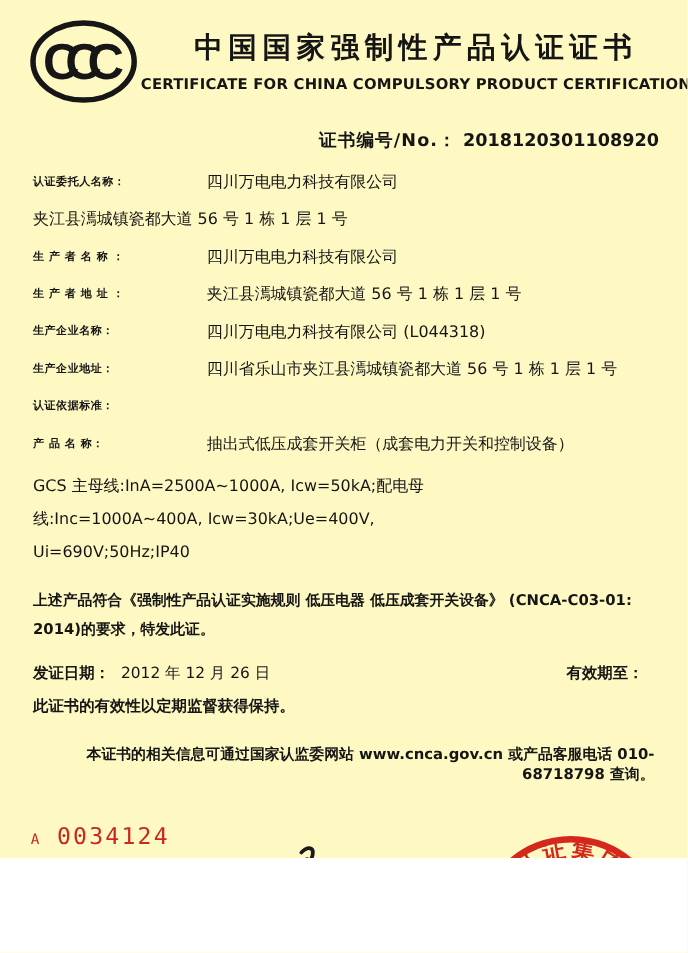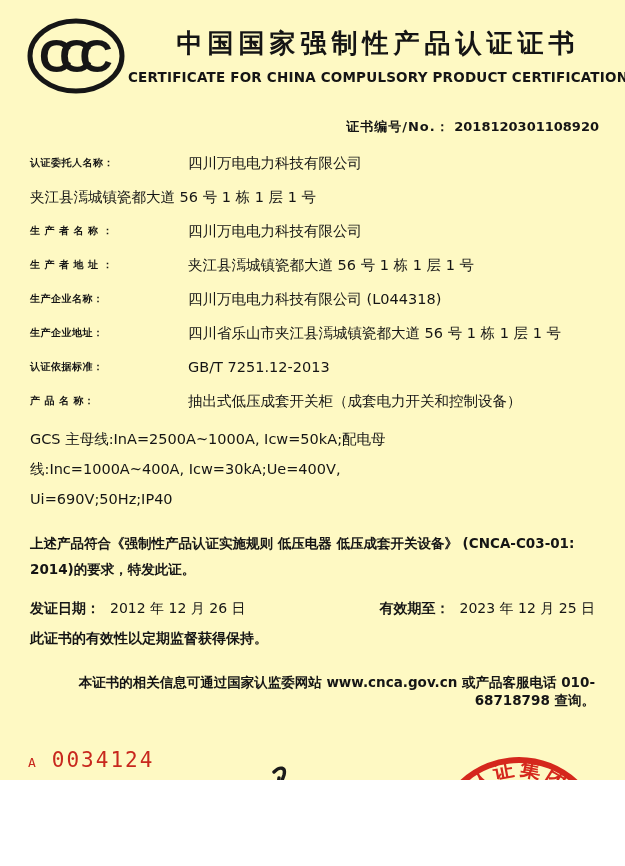--- a/index.html
+++ b/index.html
@@ -6,21 +6,21 @@
   html,body { background:#ffffff; }
   body { font-family:"DejaVu Sans","Liberation Sans",sans-serif; color:#151515; }
   .page { position:relative; width:625px; height:780px; background:#fef9c3; overflow:hidden; margin:0 auto; }
 
   
   .header { display:flex; align-items:flex-start; padding-top:14px; }
   .ccc-wrap { width:104px; margin-left:24px; flex-shrink:0; }
   .titles { flex:1; text-align:center; padding-right:14px; }
   .title { font-size:26px; font-weight:bold; letter-spacing:5px; margin-top:12px; white-space:nowrap; }
   .subtitle { font-size:13.5px; font-weight:bold; margin-top:8px; letter-spacing:0.2px; white-space:nowrap; }
-  .certno { text-align:right; padding-right:26px; margin-top:16px; font-size:13px; font-weight:bold; }
+  .certno { text-align:right; padding-right:26px; margin-top:16px; font-size:16px; font-weight:bold; }
   .certno .lab { letter-spacing:1px; }
 
   
   .fields { margin:16px 0 0 30px; }
   .frow { display:flex; margin-bottom:12px; }
   .flabel { width:158px; flex-shrink:0; font-weight:bold; font-size:10px; letter-spacing:0.5px; line-height:22px; }
   .fvalue { width:438px; font-size:14.5px; line-height:22px; }
   .frow.model .fvalue { line-height:30px; }
 
   
@@ -83,41 +83,39 @@
     <div class="frow">
       <div class="flabel">生产企业名称：</div>
       <div class="fvalue">四川万电电力科技有限公司 (L044318)</div>
     </div>
     <div class="frow">
       <div class="flabel">生产企业地址：</div>
       <div class="fvalue">四川省乐山市夹江县漹城镇瓷都大道 56 号 1 栋 1 层 1 号</div>
     </div>
     <div class="frow">
       <div class="flabel">认证依据标准：</div>
-      <div class="fvalue">GB/T 7251.12-2013</div>
     </div>
     <div class="frow">
       <div class="flabel">产 品 名 称：</div>
       <div class="fvalue">抽出式低压成套开关柜（成套电力开关和控制设备）</div>
     </div>
     <div class="frow model">
       <div class="fvalue">GCS 主母线:InA=2500A~1000A, Icw=50kA;配电母线:Inc=1000A~400A, Icw=30kA;Ue=400V, Ui=690V;50Hz;IP40</div>
     </div>
   </div>
 
   <div class="statement">上述产品符合《强制性产品认证实施规则 低压电器 低压成套开关设备》 (CNCA-C03-01: 2014)的要求，特发此证。</div>
 
   <div class="dates">
     <div class="left" style="display:flex;">
       <span class="dlab">发证日期：</span>
       <span class="dval">2012 年 12 月 26 日</span>
     </div>
     <div class="right">
       <span class="dlab">有效期至：</span>
-      <span class="dval">2023 年 12 月 25 日</span>
     </div>
   </div>
 
   <div class="note1">此证书的有效性以定期监督获得保持。</div>
   <div class="note2">本证书的相关信息可通过国家认监委网站 www.cnca.gov.cn 或产品客服电话 010-68718798 查询。</div>
 
   <div class="stamps">
 
     <div class="cqm-logo">
       <svg width="118" height="118" viewBox="0 0 120 120" xmlns="http://www.w3.org/2000/svg" xmlns:xlink="http://www.w3.org/1999/xlink">

